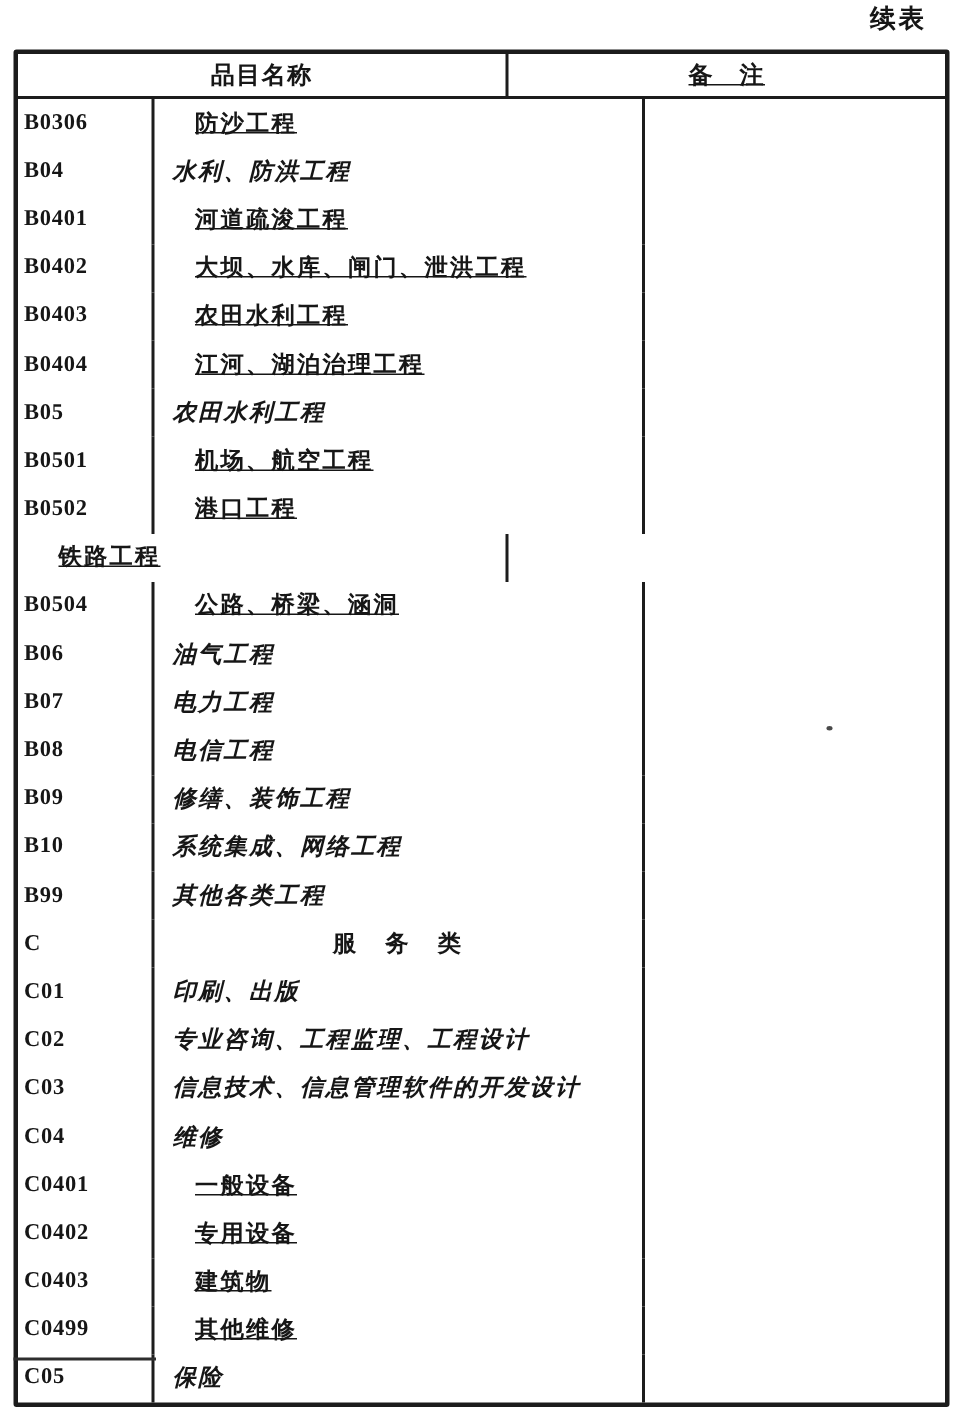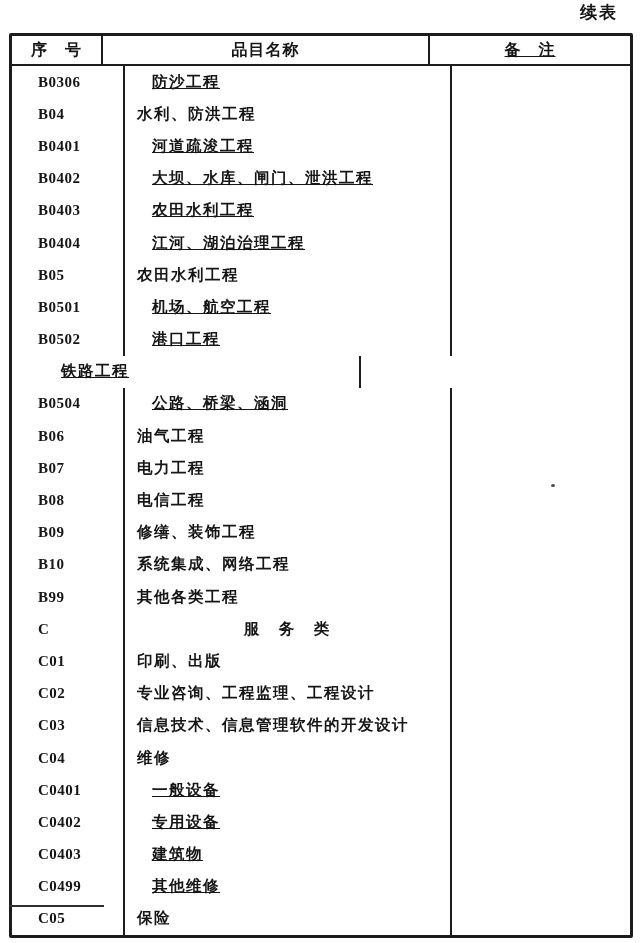--- a/index.html
+++ b/index.html
@@ -25,38 +25,38 @@
     box-sizing:border-box;
     display:flex;flex-direction:column;
     background:var(--paper,#ffffff);
   }
   .thead{
     flex:0 0 30px;
     display:flex;
     border-bottom:2px solid var(--border,#1c1c1c);
     box-sizing:border-box;
   }
-  .tbody{flex:1;display:flex;flex-direction:column;padding-left:22px;}
+  .tbody{flex:1;display:flex;flex-direction:column;}
   .col1{flex:0 0 91px;width:91px;border-right:2px solid var(--border,#1c1c1c);box-sizing:border-box;}
   .col2{flex:0 0 327px;width:327px;border-right:2px solid var(--border,#1c1c1c);box-sizing:border-box;}
   .col3{flex:1;text-decoration:underline;}
   .th{
     display:flex;align-items:center;justify-content:center;
     font-weight:700;font-size:16px;letter-spacing:1px;
   }
   .tr{flex:1;display:flex;}
   .td{display:flex;align-items:center;overflow:hidden;white-space:nowrap;}
   .code{
     padding-left:4px;
     font-size:15px;font-weight:700;letter-spacing:0.5px;
   }
   .name{
     font-size:15.5px;font-weight:700;letter-spacing:1.5px;
   }
-  .name.indent-0{padding-left:12px;}
+  .name.indent-0{padding-left:12px;font-style:italic;}
   .name.indent-1{padding-left:27px;text-decoration:underline;}
   .name.center{justify-content:center;padding-left:0;letter-spacing:2px;}
   .artifact-dot{
     position:absolute;left:551px;top:484px;
     width:4px;height:3px;border-radius:50%;
     background:#4a4a4a;
   }
   .artifact-line{
     position:absolute;left:9px;top:905px;
     width:95px;height:2px;
@@ -66,21 +66,20 @@
 </head>
 <body>
 
 <div class="canvas">
 
   <div class="cont-label">续表</div>
 
   <div class="table">
 
     <div class="thead">
-      <div class="th col1">序　号</div>
       <div class="th col2">品目名称</div>
       <div class="th col3">备　注</div>
     </div>
 
     <div class="tbody" id="tbody">
   <div class="tr">
     <div class="td col1 code">B0306</div>
     <div class="td col2 name indent-1">防沙工程</div>
     <div class="td col3 remark"></div>
   </div>

